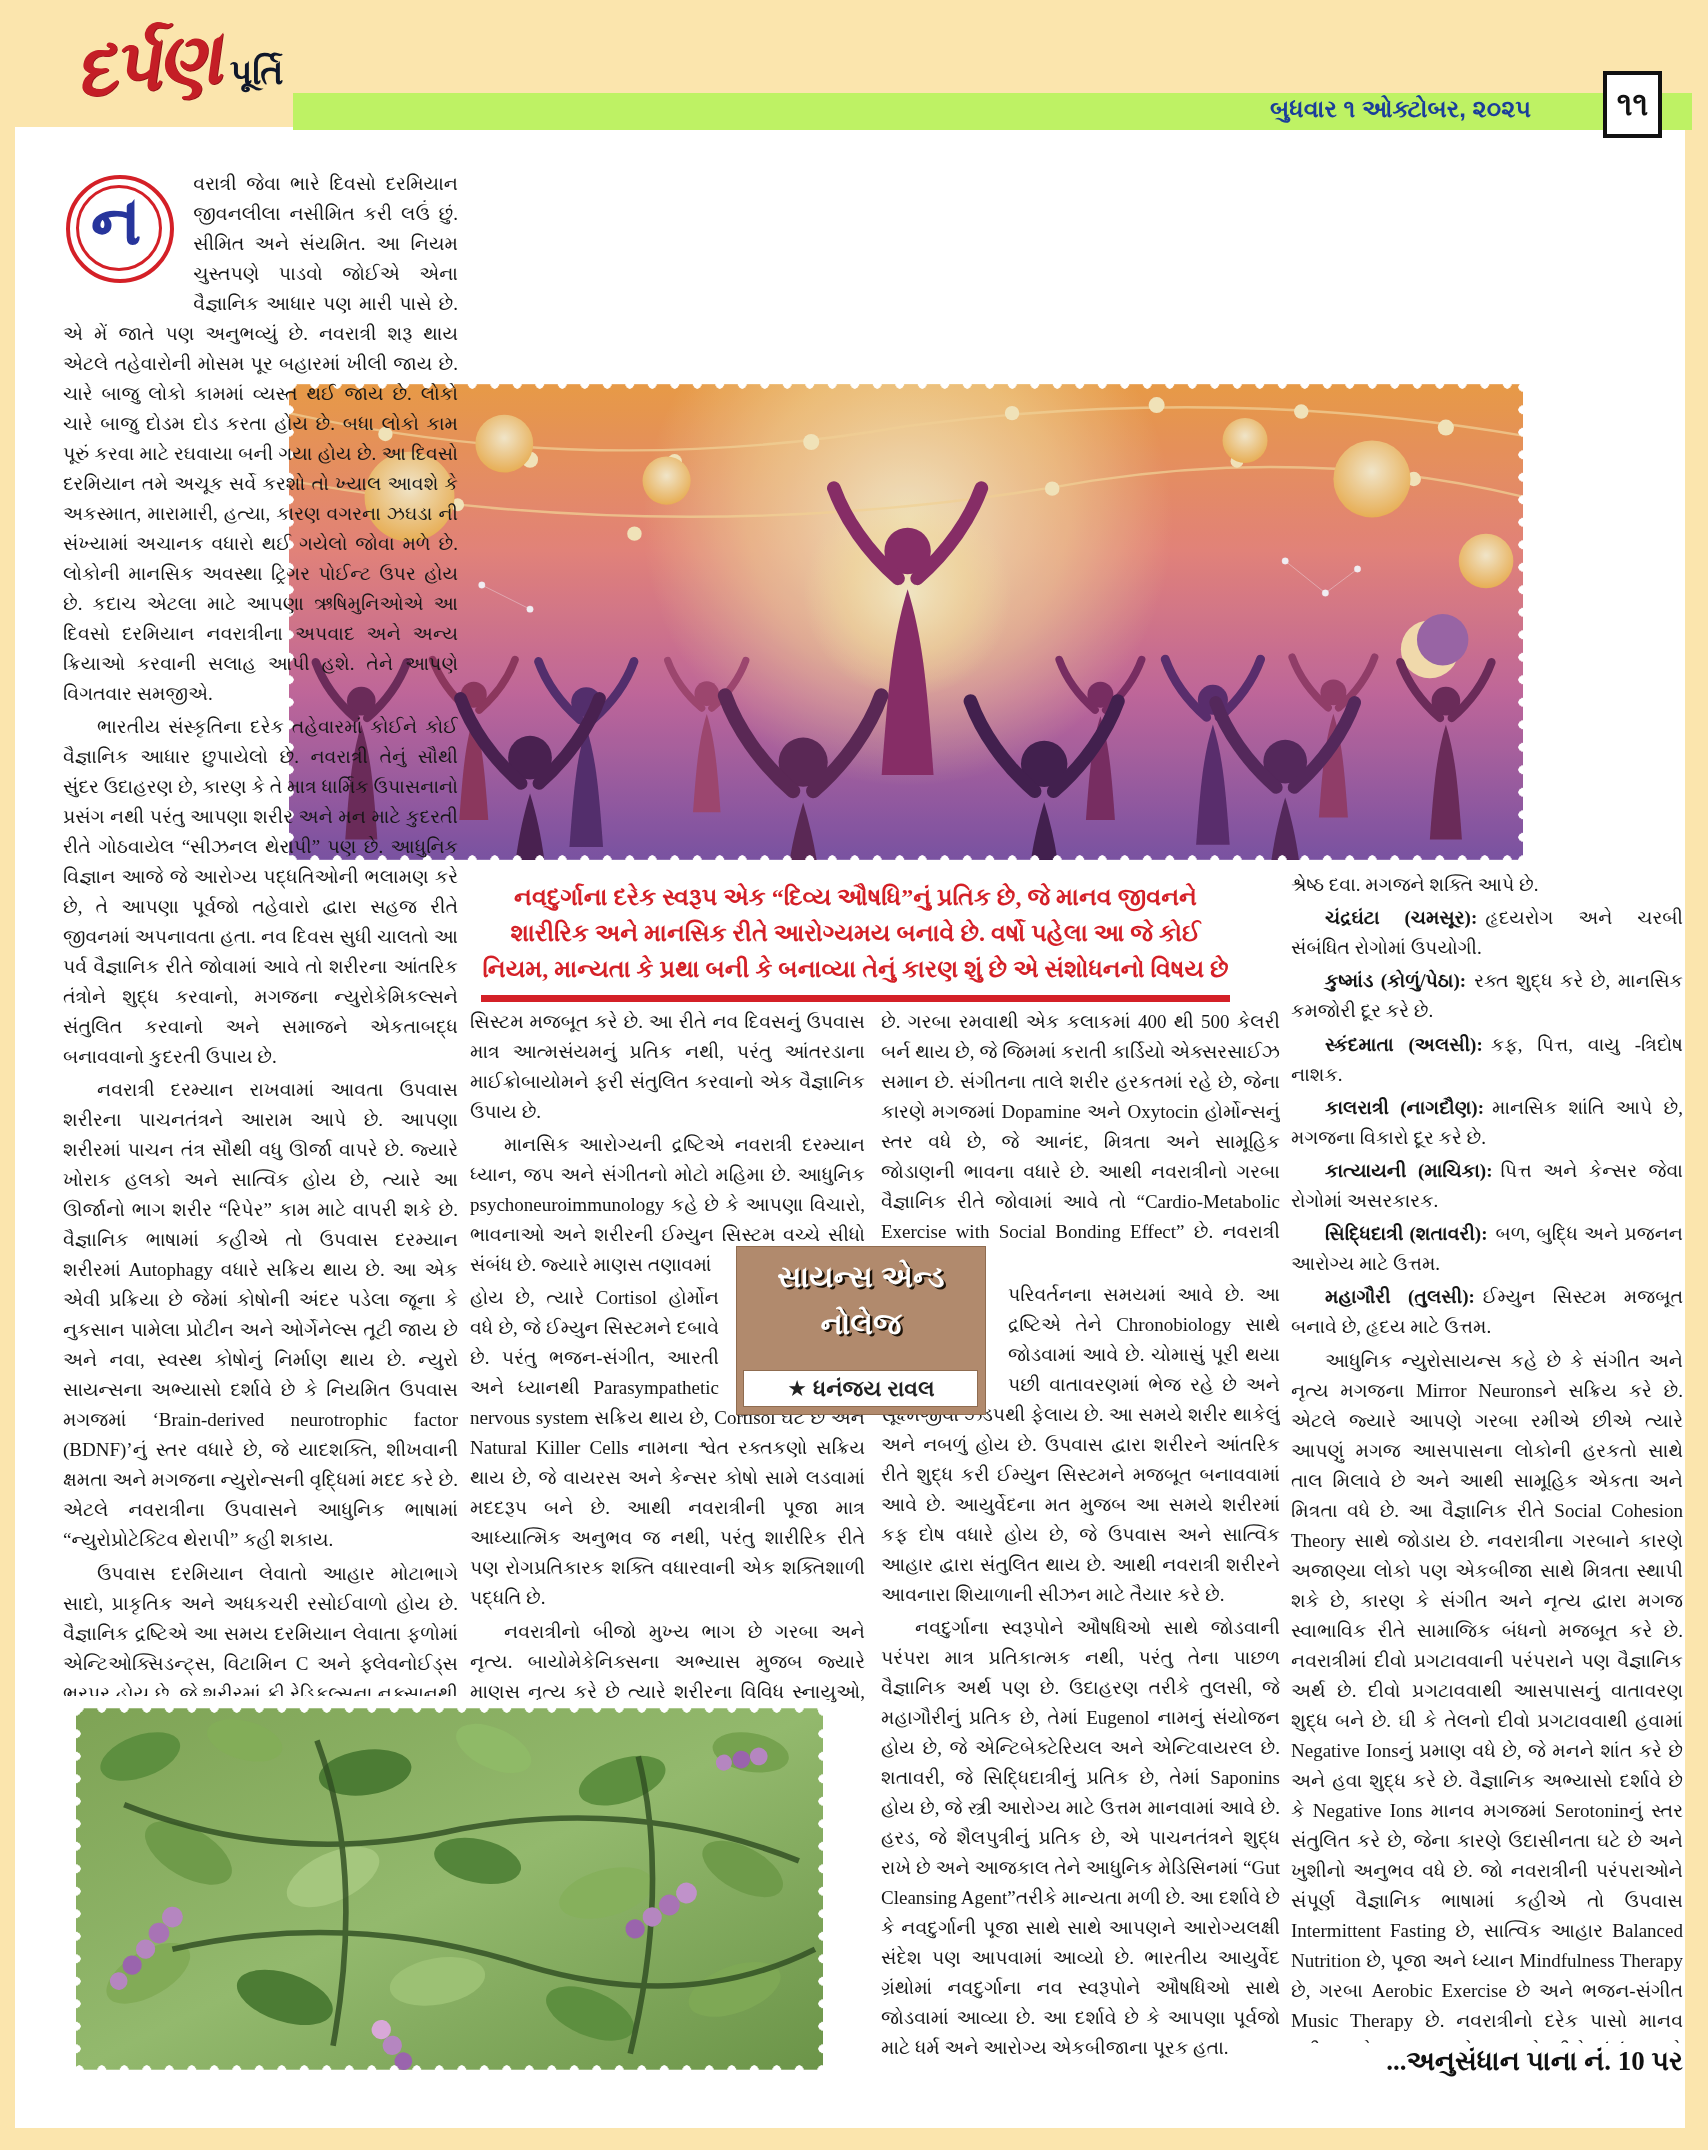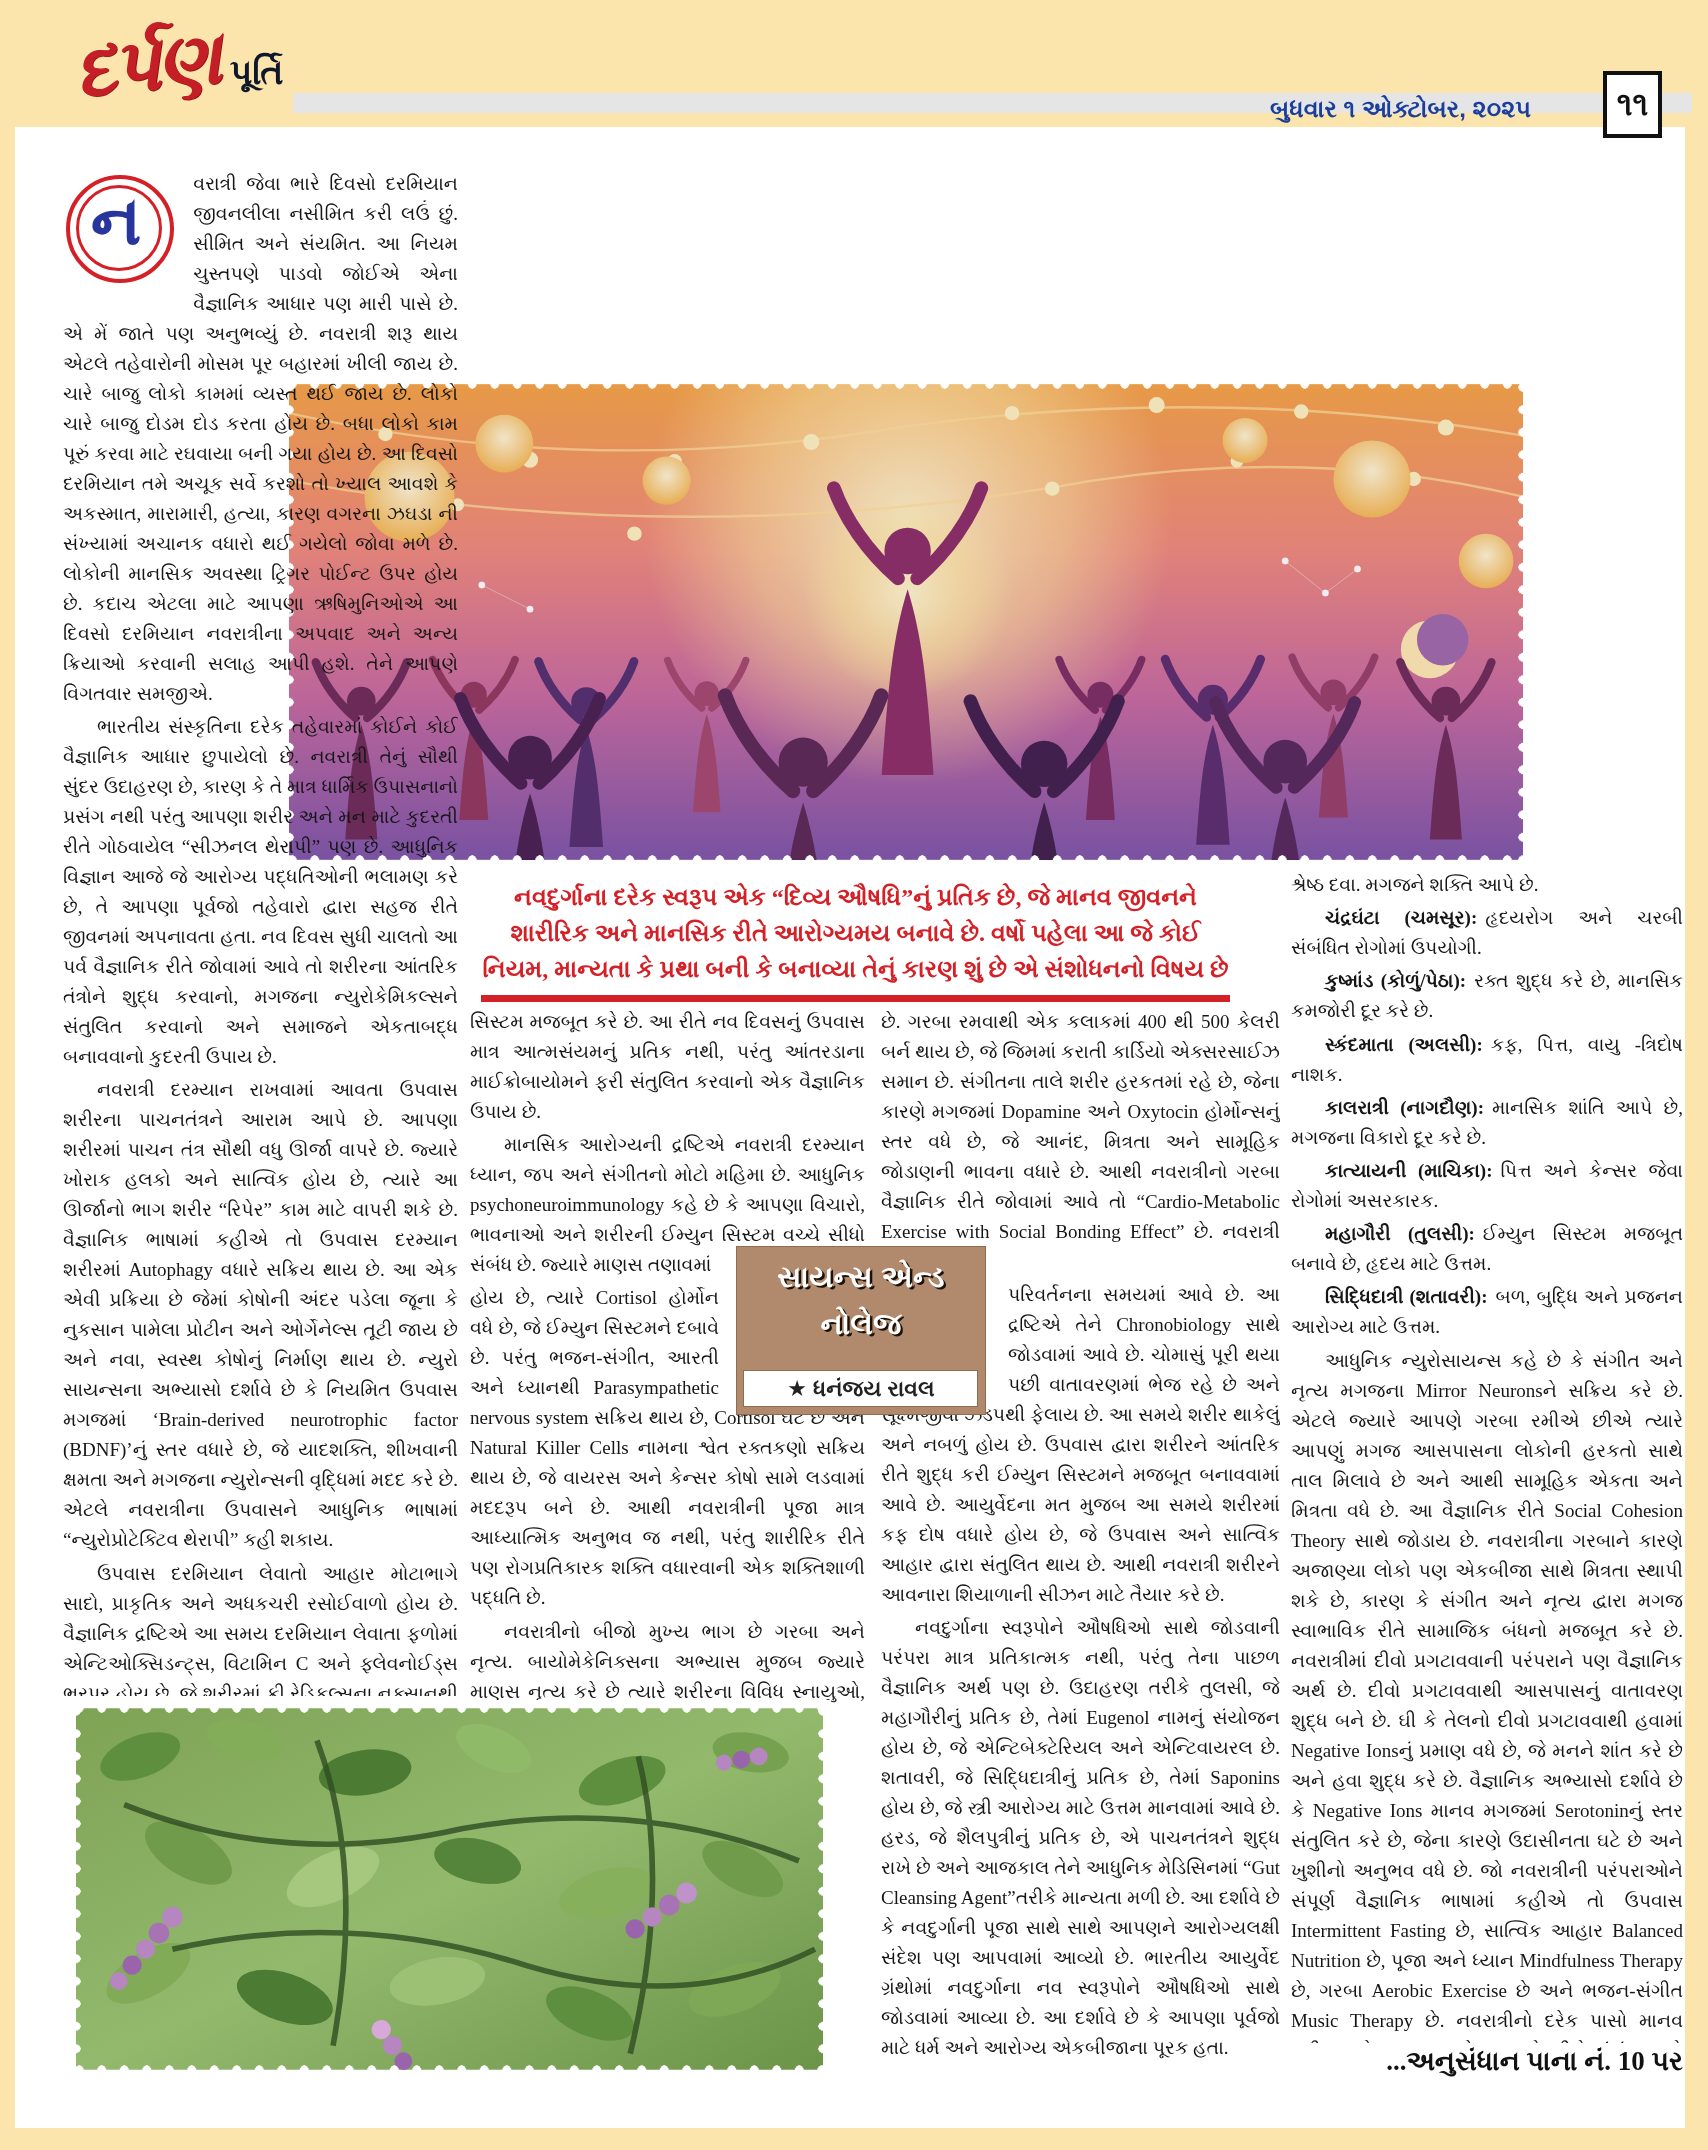--- a/index.html
+++ b/index.html
@@ -3,21 +3,21 @@
 <meta charset="utf-8">
 <style>
   html,body{margin:0;padding:0;}
   body{font-family:"Liberation Serif","DejaVu Serif",serif;background:#f4e6c0;}
   #page{position:relative;width:1709px;height:2151px;background:#fbe5ad;overflow:hidden;}
   .white-panel{position:absolute;left:14.5px;top:127px;width:1670px;height:2001px;background:#ffffff;}
   
   .logo{position:absolute;left:74px;top:22.5px;width:265px;height:104px;color:#c41e26;}
   .logo .script{display:inline-block;font-size:74px;font-weight:bold;font-style:italic;transform:rotate(-6deg);letter-spacing:-3.2px;text-shadow:0.8px 0.8px 0 #8f1118;}
   .logo .suffix{display:inline-block;font-size:35px;font-weight:bold;color:#0f172a;margin-left:11.3px;transform:translateY(-6.4px);}
-  .bar{position:absolute;left:293px;top:93px;width:1399px;height:20px;background:#e5e5e5;}
+  .bar{position:absolute;left:293px;top:93px;width:1399px;height:37px;background:#bef264;}
   .bar .date{position:absolute;right:161px;top:1.6px;font-size:24px;font-weight:bold;color:#1b3e9a;font-family:"Liberation Sans","DejaVu Sans",sans-serif;}
   .pagebox{position:absolute;left:1603px;top:71px;width:51px;height:59px;background:#ffffff;border:4px solid #111;display:flex;align-items:center;justify-content:center;font-size:32px;font-weight:bold;color:#111;}
   
   .headline{position:absolute;left:241px;top:175px;width:1254px;text-align:center;font-weight:bold;color:#1f9e3c;font-family:"Liberation Sans","DejaVu Sans",sans-serif;}
   .headline div{font-size:71px;line-height:84px;-webkit-text-stroke:1.6px #0c6e2b;text-shadow:3.2px 3.2px 0 rgba(255,255,255,.95),5.6px 5.6px 0 rgba(12,90,35,.30);}
   
   .stamp{position:absolute;background:#fff;padding:8px;}
   .perf{position:absolute;pointer-events:none;}
   .perf.t{left:0;right:0;top:1.6px;height:13px;background-image:radial-gradient(circle 6.4px,#fff 62%,rgba(255,255,255,0) 68%);background-size:22.5px 13px;background-repeat:repeat-x;}
   .perf.b{left:0;right:0;bottom:1.6px;height:13px;background-image:radial-gradient(circle 6.4px,#fff 62%,rgba(255,255,255,0) 68%);background-size:22.5px 13px;background-repeat:repeat-x;}
@@ -189,22 +189,22 @@
 
   </div>
 
   <div class="col" style="left:1291px;top:870px;width:392px;height:1173px;">
     <p>શ્રેષ્ઠ દવા. મગજને શક્તિ આપે છે.</p>
     <p class="ind"><span class="term">ચંદ્રઘંટા (ચમસૂર):</span><span>હૃદયરોગ અને ચરબી સંબંધિત રોગોમાં ઉપયોગી.</span></p>
     <p class="ind"><span class="term">કુષ્માંડ (કોળું/પેઠા):</span><span>રક્ત શુદ્ધ કરે છે, માનસિક કમજોરી દૂર કરે છે.</span></p>
     <p class="ind"><span class="term">સ્કંદમાતા (અલસી):</span><span>કફ, પિત્ત, વાયુ -ત્રિદોષ નાશક.</span></p>
     <p class="ind"><span class="term">કાલરાત્રી (નાગદૌણ):</span><span>માનસિક શાંતિ આપે છે, મગજના વિકારો દૂર કરે છે.</span></p>
     <p class="ind"><span class="term">કાત્યાયની (માચિકા):</span><span>પિત્ત અને કેન્સર જેવા રોગોમાં અસરકારક.</span></p>
+    <p class="ind"><span class="term">સિદ્ધિદાત્રી (શતાવરી):</span><span>બળ, બુદ્ધિ અને પ્રજનન આરોગ્ય માટે ઉત્તમ.</span></p>
     <p class="ind"><span class="term">મહાગૌરી (તુલસી):</span><span>ઈમ્યુન સિસ્ટમ મજબૂત બનાવે છે, હૃદય માટે ઉત્તમ.</span></p>
-    <p class="ind"><span class="term">સિદ્ધિદાત્રી (શતાવરી):</span><span>બળ, બુદ્ધિ અને પ્રજનન આરોગ્ય માટે ઉત્તમ.</span></p>
     <p class="ind">આધુનિક ન્યુરોસાયન્સ કહે છે કે સંગીત અને નૃત્ય મગજના Mirror Neuronsને સક્રિય કરે છે. એટલે જ્યારે આપણે ગરબા રમીએ છીએ ત્યારે આપણું મગજ આસપાસના લોકોની હરકતો સાથે તાલ મિલાવે છે અને આથી સામૂહિક એકતા અને મિત્રતા વધે છે. આ વૈજ્ઞાનિક રીતે Social Cohesion Theory સાથે જોડાય છે. નવરાત્રીના ગરબાને કારણે અજાણ્યા લોકો પણ એકબીજા સાથે મિત્રતા સ્થાપી શકે છે, કારણ કે સંગીત અને નૃત્ય દ્વારા મગજ સ્વાભાવિક રીતે સામાજિક બંધનો મજબૂત કરે છે. નવરાત્રીમાં દીવો પ્રગટાવવાની પરંપરાને પણ વૈજ્ઞાનિક અર્થ છે. દીવો પ્રગટાવવાથી આસપાસનું વાતાવરણ શુદ્ધ બને છે. ઘી કે તેલનો દીવો પ્રગટાવવાથી હવામાં Negative Ionsનું પ્રમાણ વધે છે, જે મનને શાંત કરે છે અને હવા શુદ્ધ કરે છે. વૈજ્ઞાનિક અભ્યાસો દર્શાવે છે કે Negative Ions માનવ મગજમાં Serotoninનું સ્તર સંતુલિત કરે છે, જેના કારણે ઉદાસીનતા ઘટે છે અને ખુશીનો અનુભવ વધે છે. જો નવરાત્રીની પરંપરાઓને સંપૂર્ણ વૈજ્ઞાનિક ભાષામાં કહીએ તો ઉપવાસ Intermittent Fasting છે, સાત્વિક આહાર Balanced Nutrition છે, પૂજા અને ધ્યાન Mindfulness Therapy છે, ગરબા Aerobic Exercise છે અને ભજન-સંગીત Music Therapy છે. નવરાત્રીનો દરેક પાસો માનવ શરીર અને મનના આરોગ્ય સાથે સીધો સંબંધ ધરાવે છે.</p>
   </div>
 
   <div class="science-box">
     <div class="sb-title">સાયન્સ એન્ડ નોલેજ</div>
     <div class="sb-author">★ ધનંજય રાવલ</div>
   </div>
 
   <div class="stamp" style="left:68px;top:1700px;width:747px;height:362px;">
     <svg width="747" height="362" viewBox="0 0 930 450">

